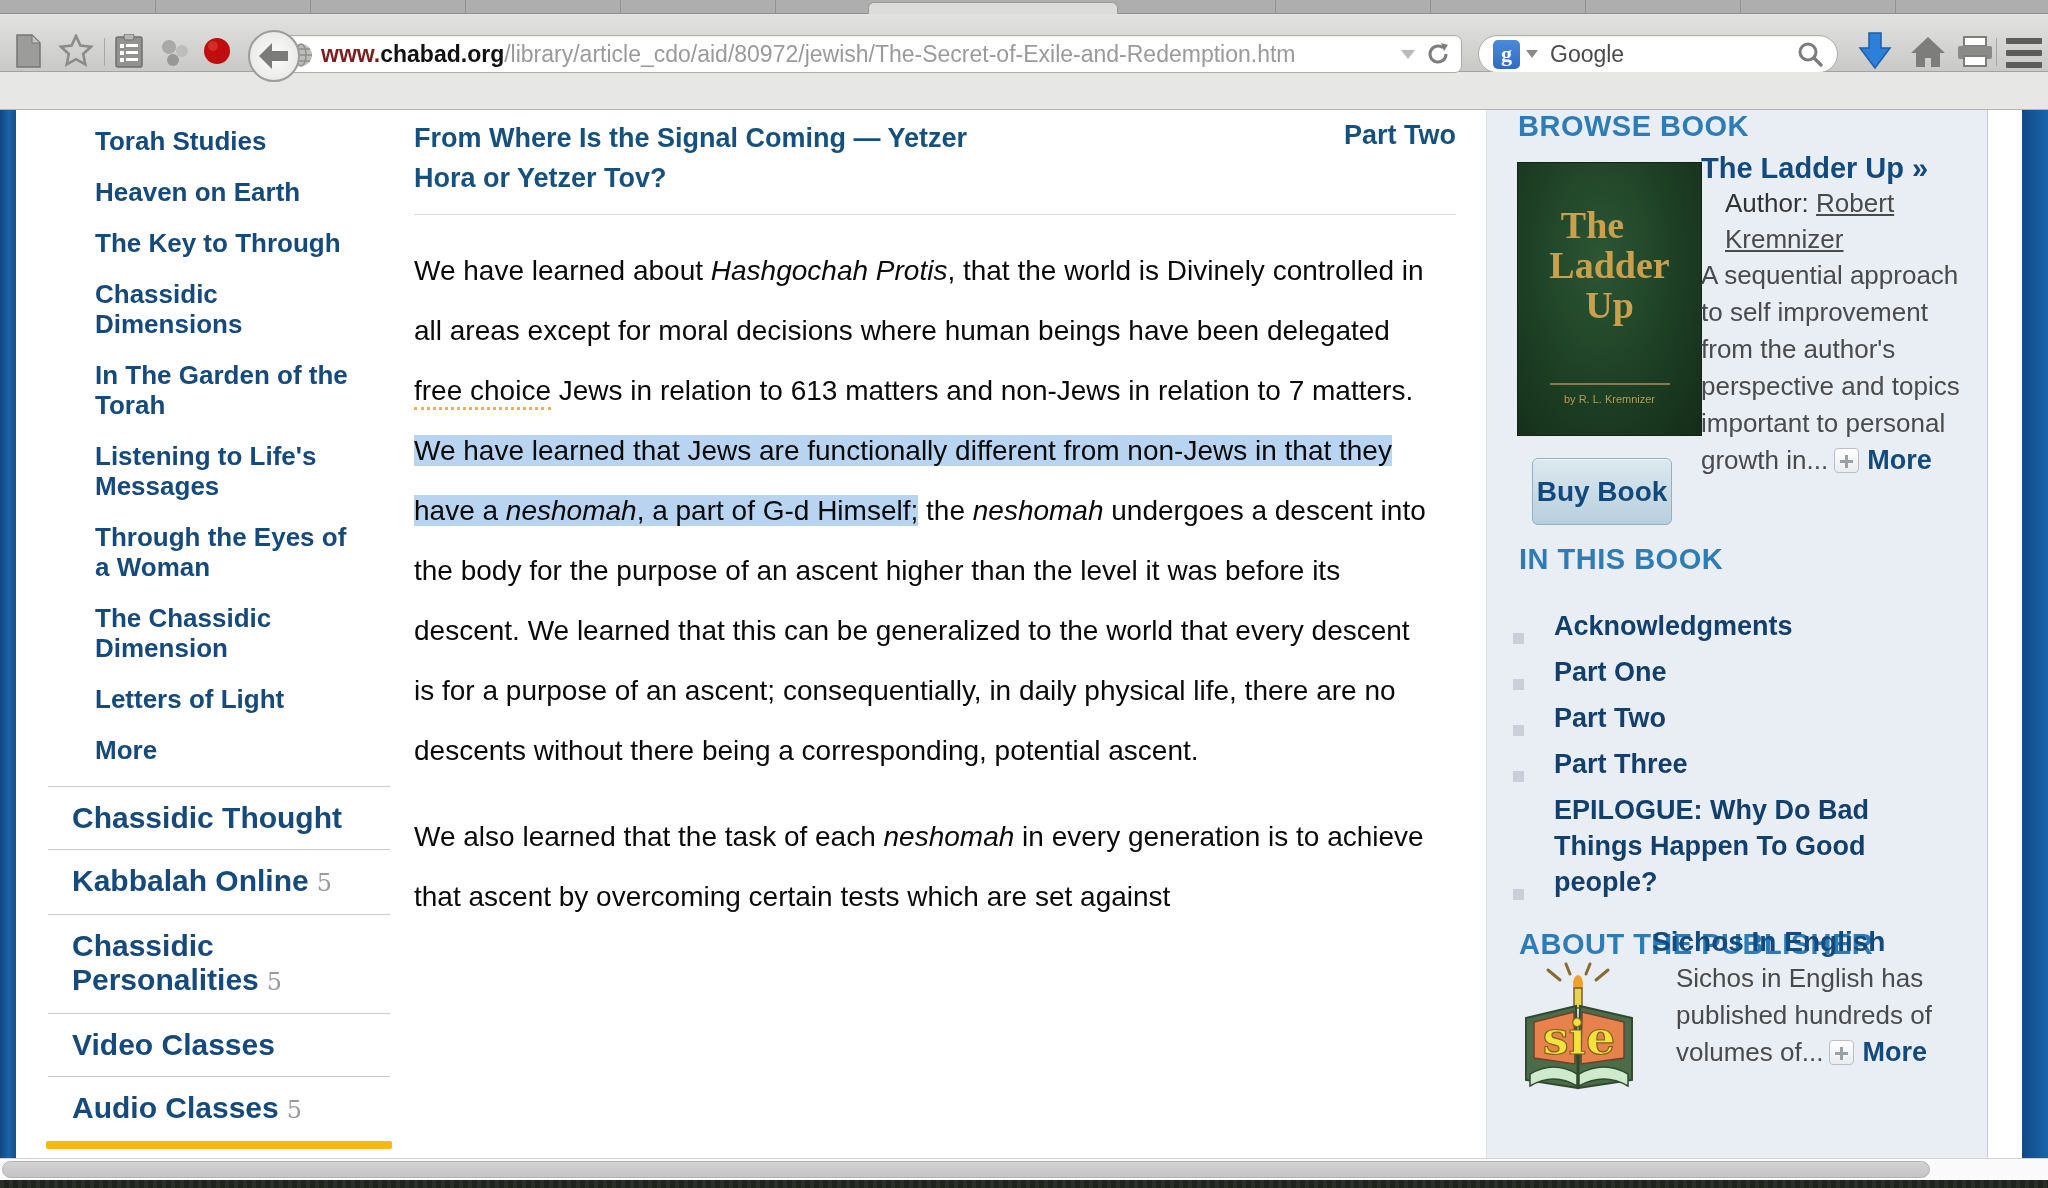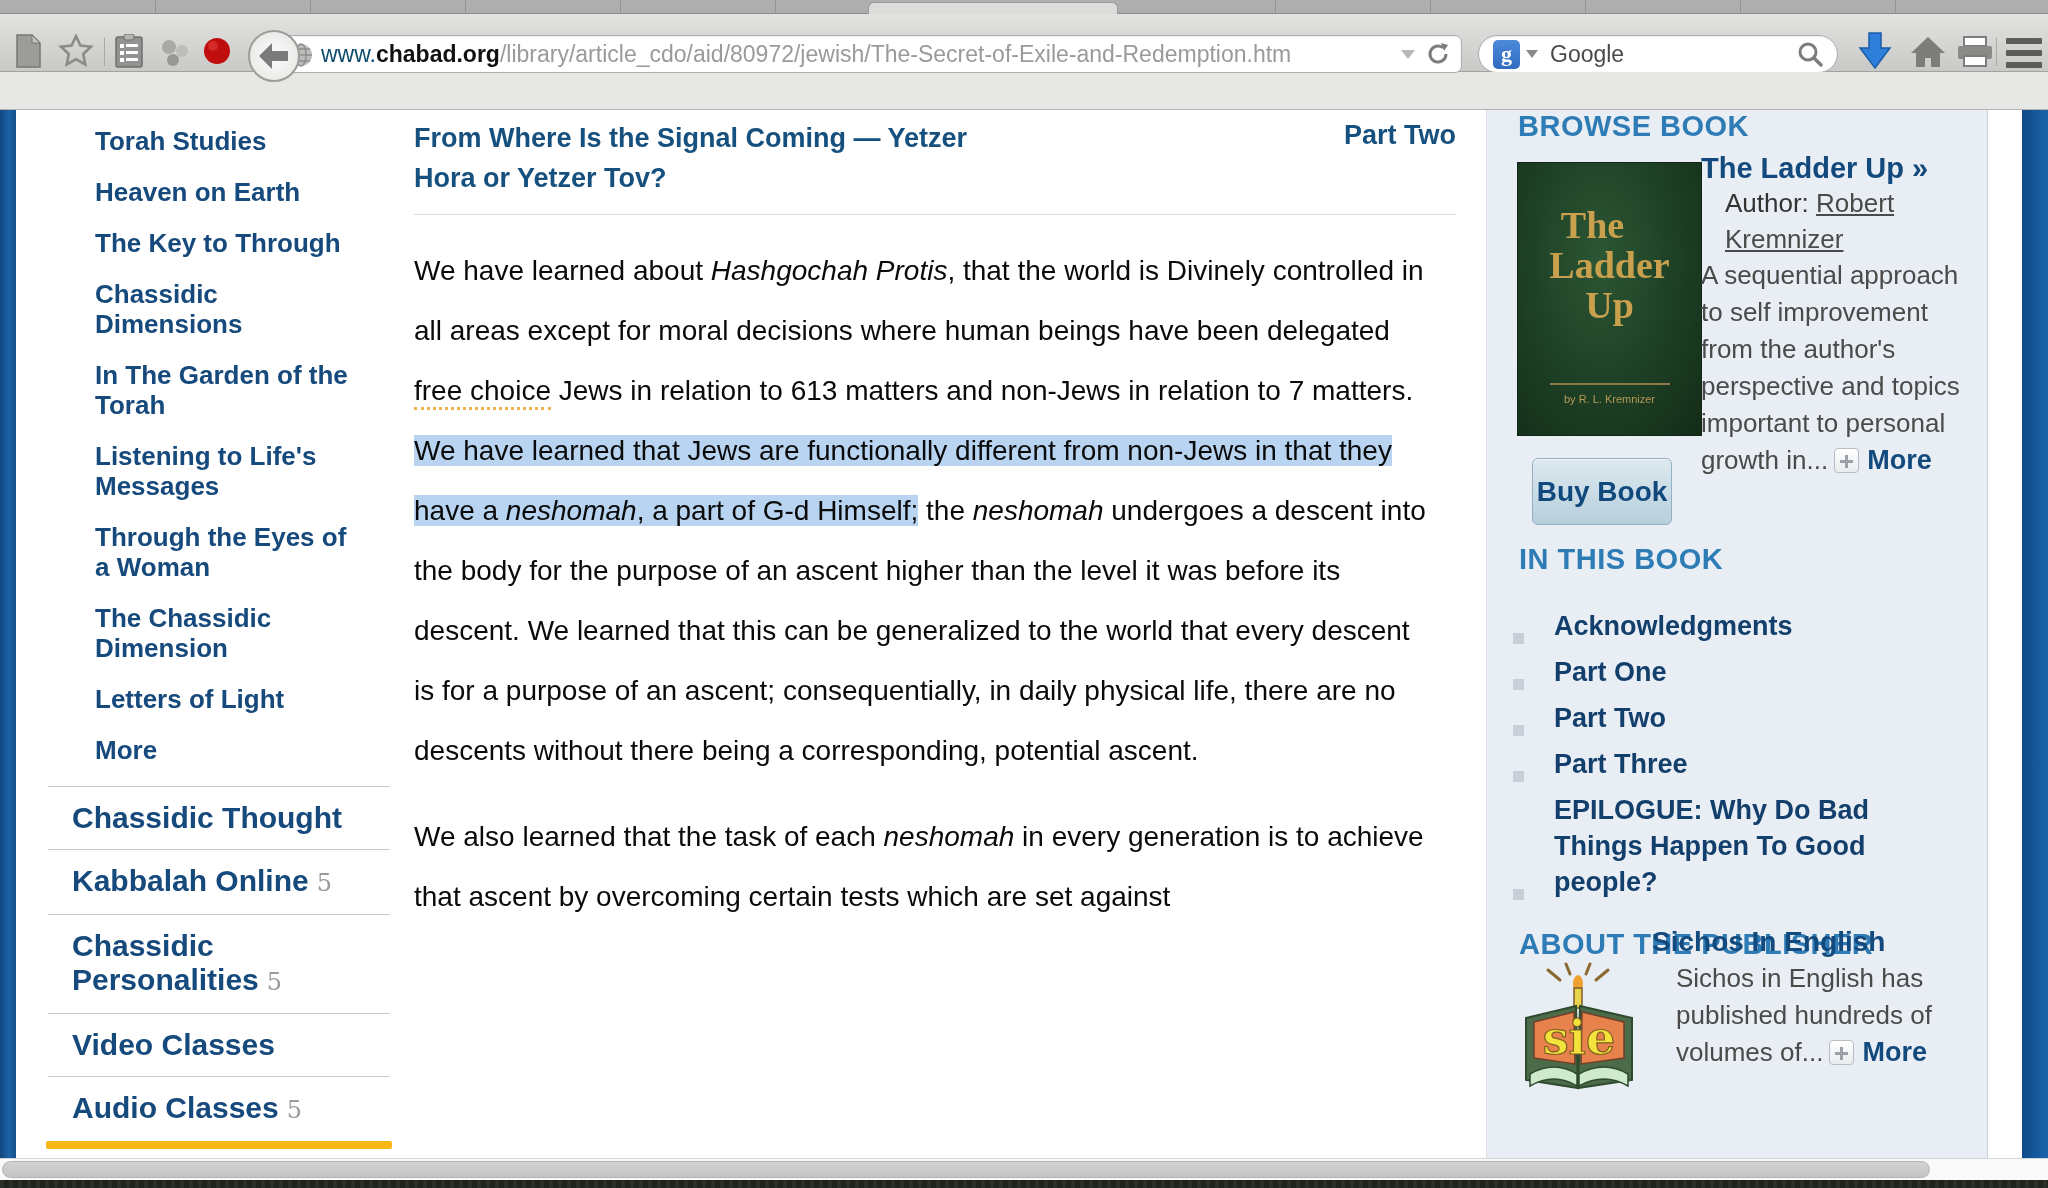--- a/index.html
+++ b/index.html
@@ -22,21 +22,21 @@
 
   .backbtn { position:absolute; left:248px; top:16px; width:52px; height:52px;
              border-radius:50%; background:radial-gradient(#fdfdfd,#e3e3e1);
              border:2px solid #9c9c9a; z-index:3; display:flex; align-items:center; justify-content:center; }
 
   .urlbar { position:absolute; left:272px; top:21px; width:1190px; height:38px;
             background:#fff; border:1px solid #adadab; border-radius:7px;
             display:flex; align-items:center; padding-left:48px; z-index:1;
             box-shadow:inset 0 1px 2px rgba(0,0,0,.08); }
   .url-text { font-size:23px; white-space:nowrap; overflow:hidden; }
-  .url-www { color:#0c4a6e; }
+  .url-www { color:#7f1d1d;font-weight:bold; }
   .url-domain { color:#111; font-weight:bold; }
   .url-path { color:#9a9a9a; }
   .url-right { position:absolute; right:10px; top:0; height:36px; display:flex; align-items:center; gap:10px; }
   .tri-down { width:0; height:0; border-left:7px solid transparent; border-right:7px solid transparent;
               border-top:9px solid #b9b9b7; }
 
   .searchbar { position:absolute; left:1478px; top:21px; width:360px; height:38px;
                background:#fff; border:1px solid #adadab; border-radius:19px;
                display:flex; align-items:center; padding:0 14px;
                box-shadow:inset 0 1px 2px rgba(0,0,0,.08); }

